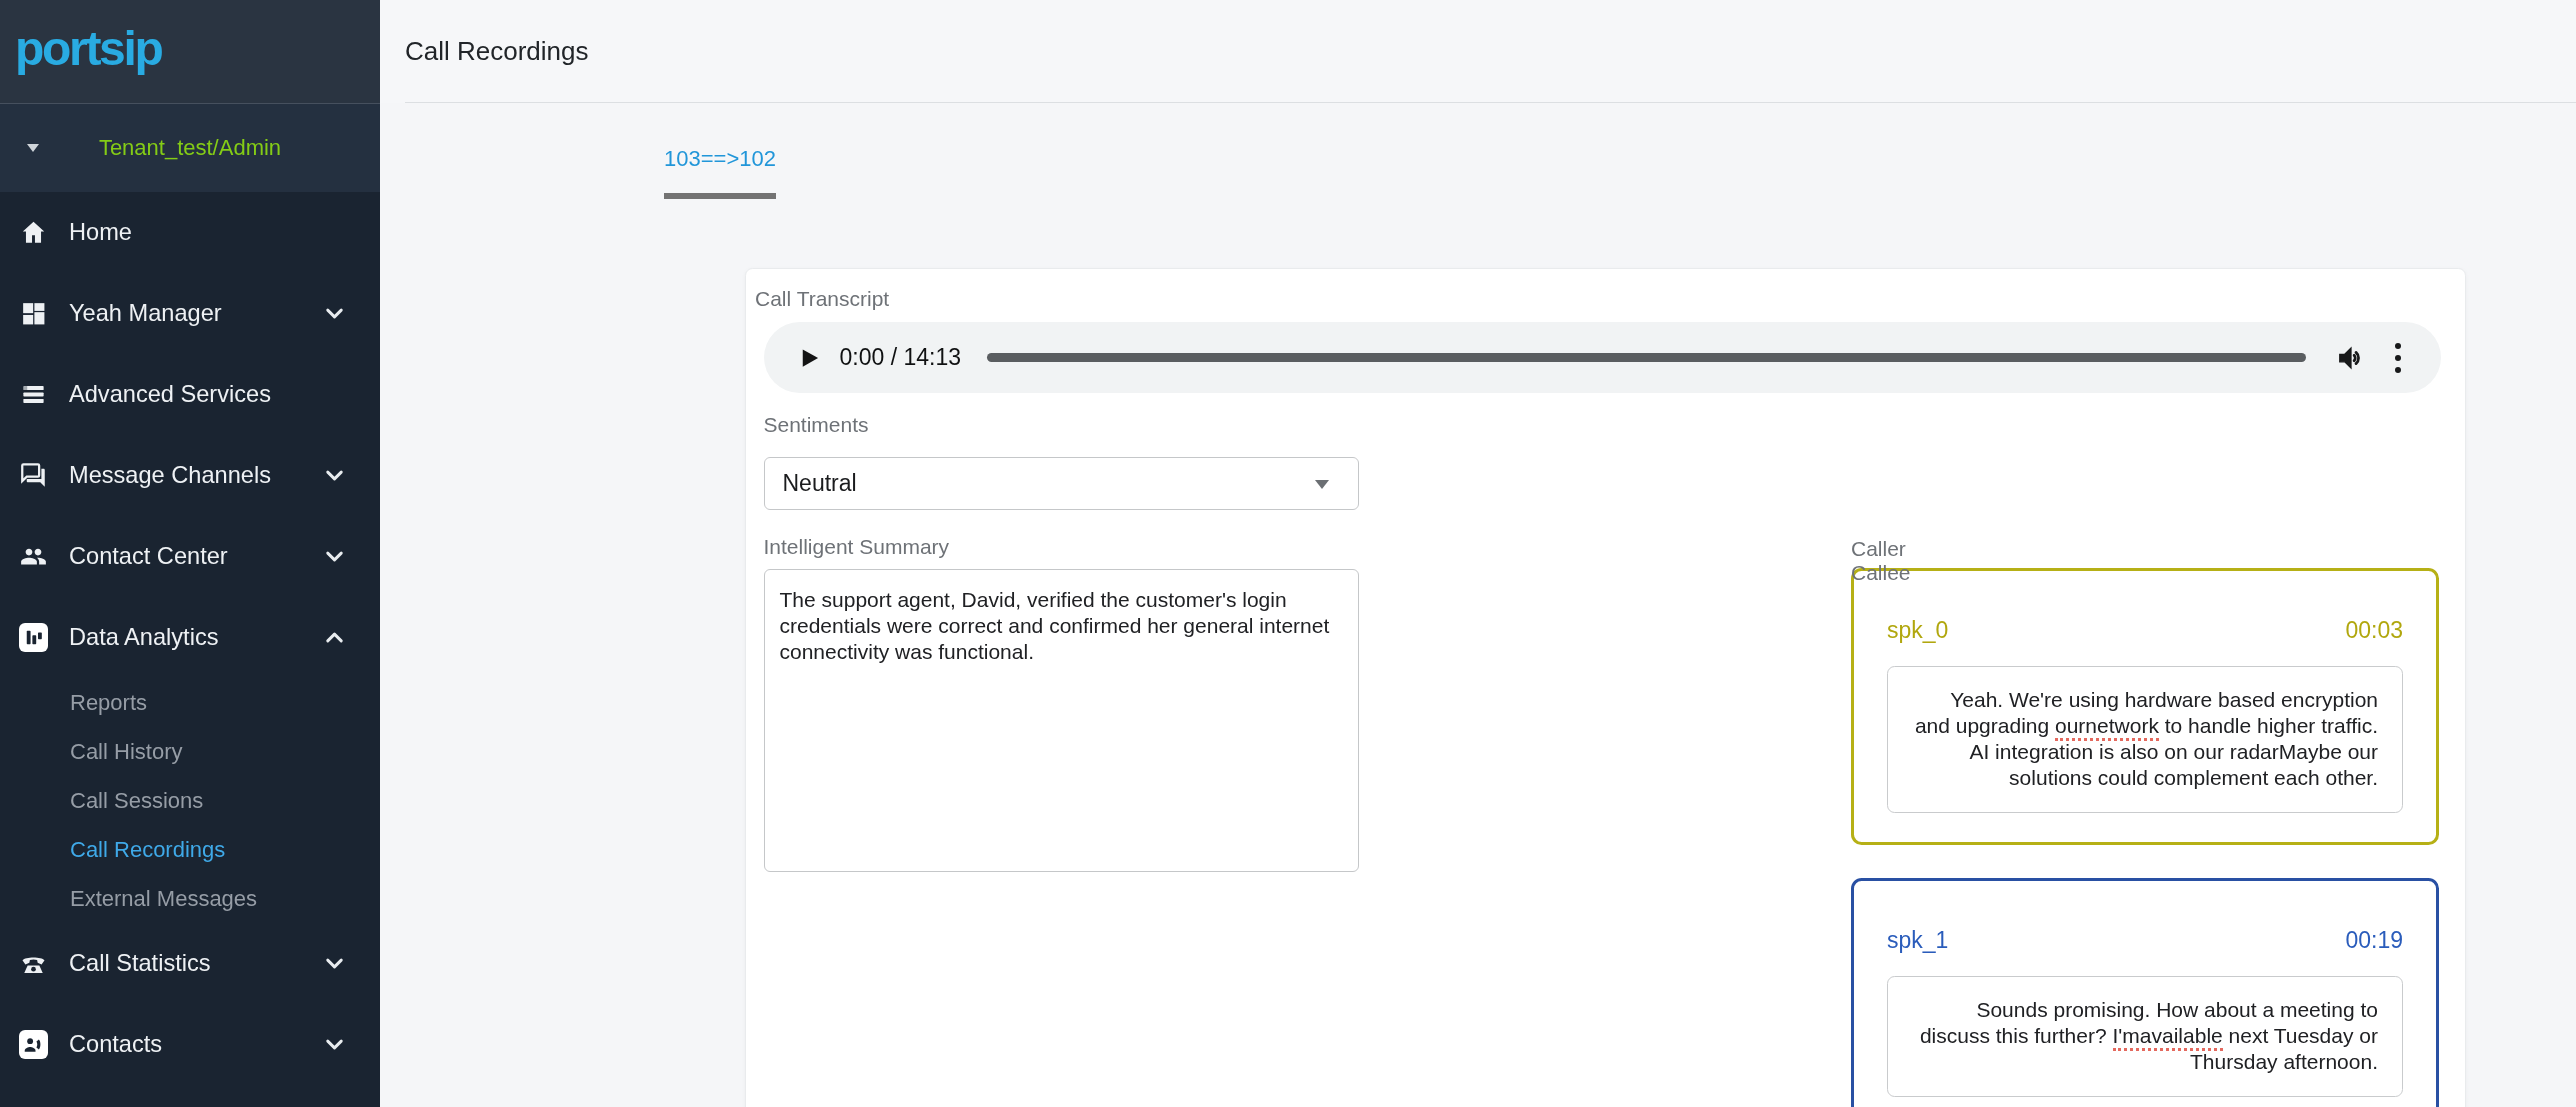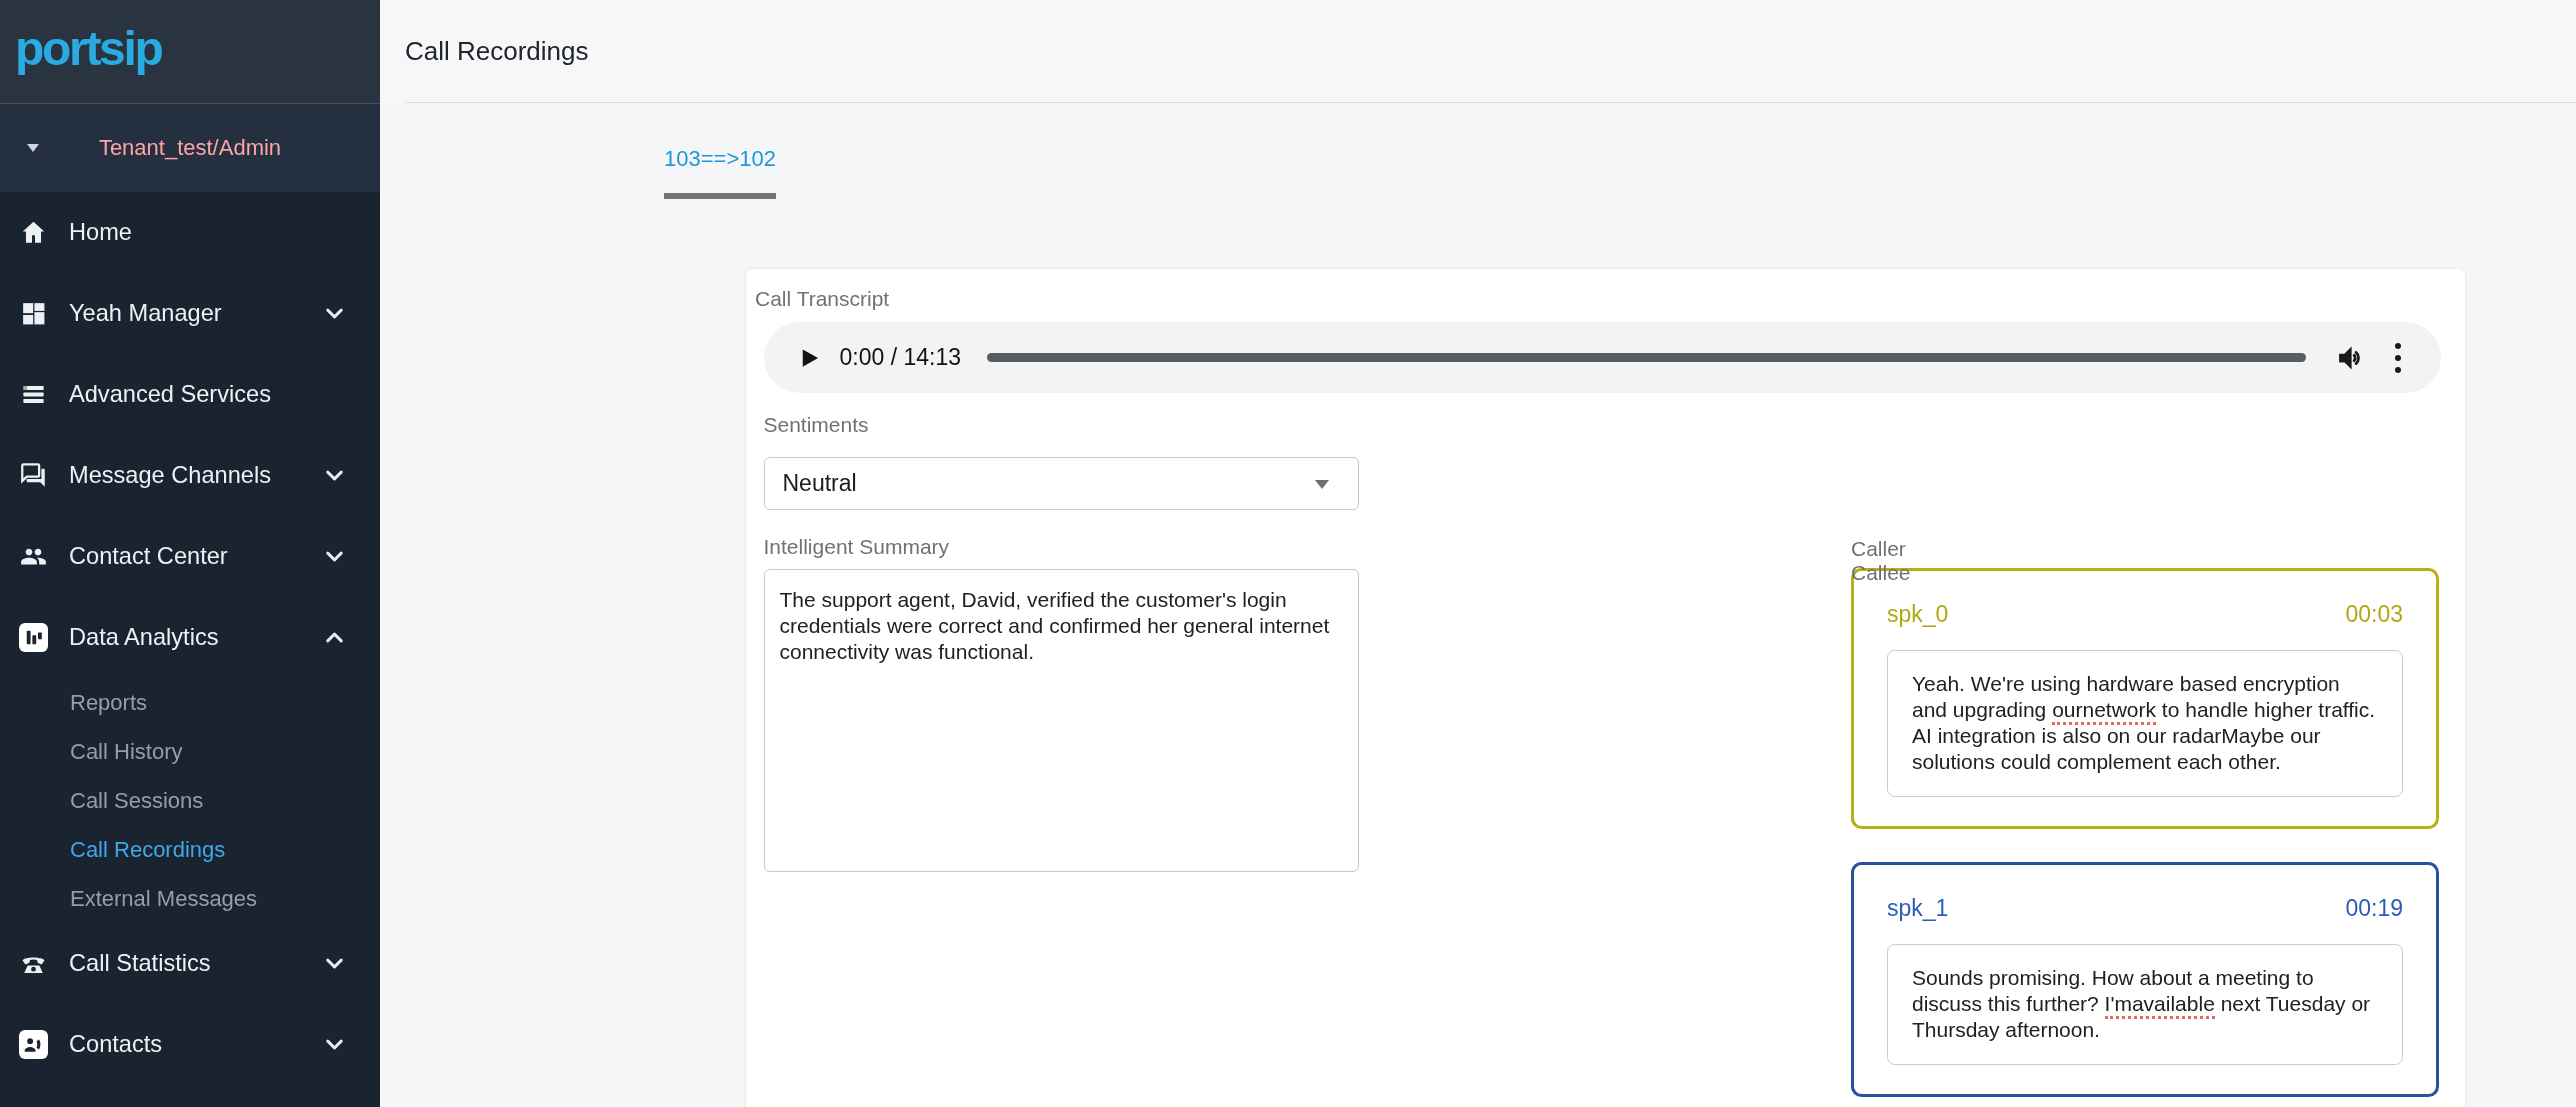--- a/index.html
+++ b/index.html
@@ -11,21 +11,21 @@
              background:#1a2431; z-index:5; }
   .logo-area { height:103px; background:#2a3441; display:flex; align-items:center;
                padding-left:15px; }
   .logo-text { font-size:48px; font-weight:700; letter-spacing:-2.3px; color:#29abe2;
                text-transform:lowercase; line-height:1; padding-bottom:6px; }
   .tenant-row { height:89px; background:#243040; border-top:1.5px solid #46505e;
                 position:relative; display:flex; align-items:center; justify-content:center; }
   .tenant-caret { position:absolute; left:27px; top:50%; margin-top:-3.8px; width:0; height:0;
                   border-left:6.8px solid transparent; border-right:6.8px solid transparent;
                   border-top:8.4px solid #cfd4da; }
-  .tenant-label { color:#fca5a5; font-size:22px; }
+  .tenant-label { color:#84cc16; font-size:22px; }
   .nav { padding-top:0; }
   .nav-item { height:81px; display:flex; align-items:center; position:relative;
               cursor:pointer; }
   .nav-item .icn { width:30px; height:30px; margin-left:18px; display:flex;
                    align-items:center; justify-content:center; flex:0 0 30px; }
   .nav-item .icn svg { width:27px; height:27px; fill:#eef1f4; }
   .nav-item .lbl { margin-left:21px; font-size:23.6px; color:#eef1f4; }
   .nav-item.sub { height:49px; }
   .nav-item.sub .lbl { margin-left:70px; font-size:22px; color:#969da6; }
   .nav-item.sub.selected .lbl { color:#3fa9e8; }
@@ -84,21 +84,21 @@
   
   .summary-box { position:absolute; left:17.5px; top:300px; width:595px; height:303px;
                  background:#fff; border:1.5px solid #c5c7c9; border-radius:6px;
                  padding:16.7px 15px; font-size:21px; line-height:26px; color:#202124;
                  resize:none; font-family:"Liberation Sans", sans-serif; overflow:hidden; }
 
   
   .right-col { position:absolute; left:1105px; top:268px; width:588px; }
   .col-head { display:flex; justify-content:space-between; height:26px;flex-direction:column; }
   .col-head span { font-size:21px; color:#6e7277; }
-  .bubble { border-radius:10.6px; background:#fff; padding:30px 33px 29px 33px; }
+  .bubble { border-radius:10.6px; background:#fff; padding:46px 33px 29px 33px;text-align:right; }
   .bubble.caller { border:3px solid #b6b016; margin-top:5.3px; }
   .bubble.callee { border:3px solid #2950a3; margin-top:33px; }
   .bubble-head { display:flex; justify-content:space-between; align-items:center;
                  height:26px; margin-bottom:23px; }
   .bubble-head span { font-size:23px; }
   .bubble.caller .bubble-head span { color:#b1a70e; }
   .bubble.callee .bubble-head span { color:#2a5cbb; }
   .quote { border:1.5px solid #c9cbcd; border-radius:7.6px; padding:20px 24px 21px 24px;
            font-size:21px; line-height:26px; color:#202124; background:#fff; }
   .misspell { border-bottom:3px dotted #e4695e; padding-bottom:0.8px; }

